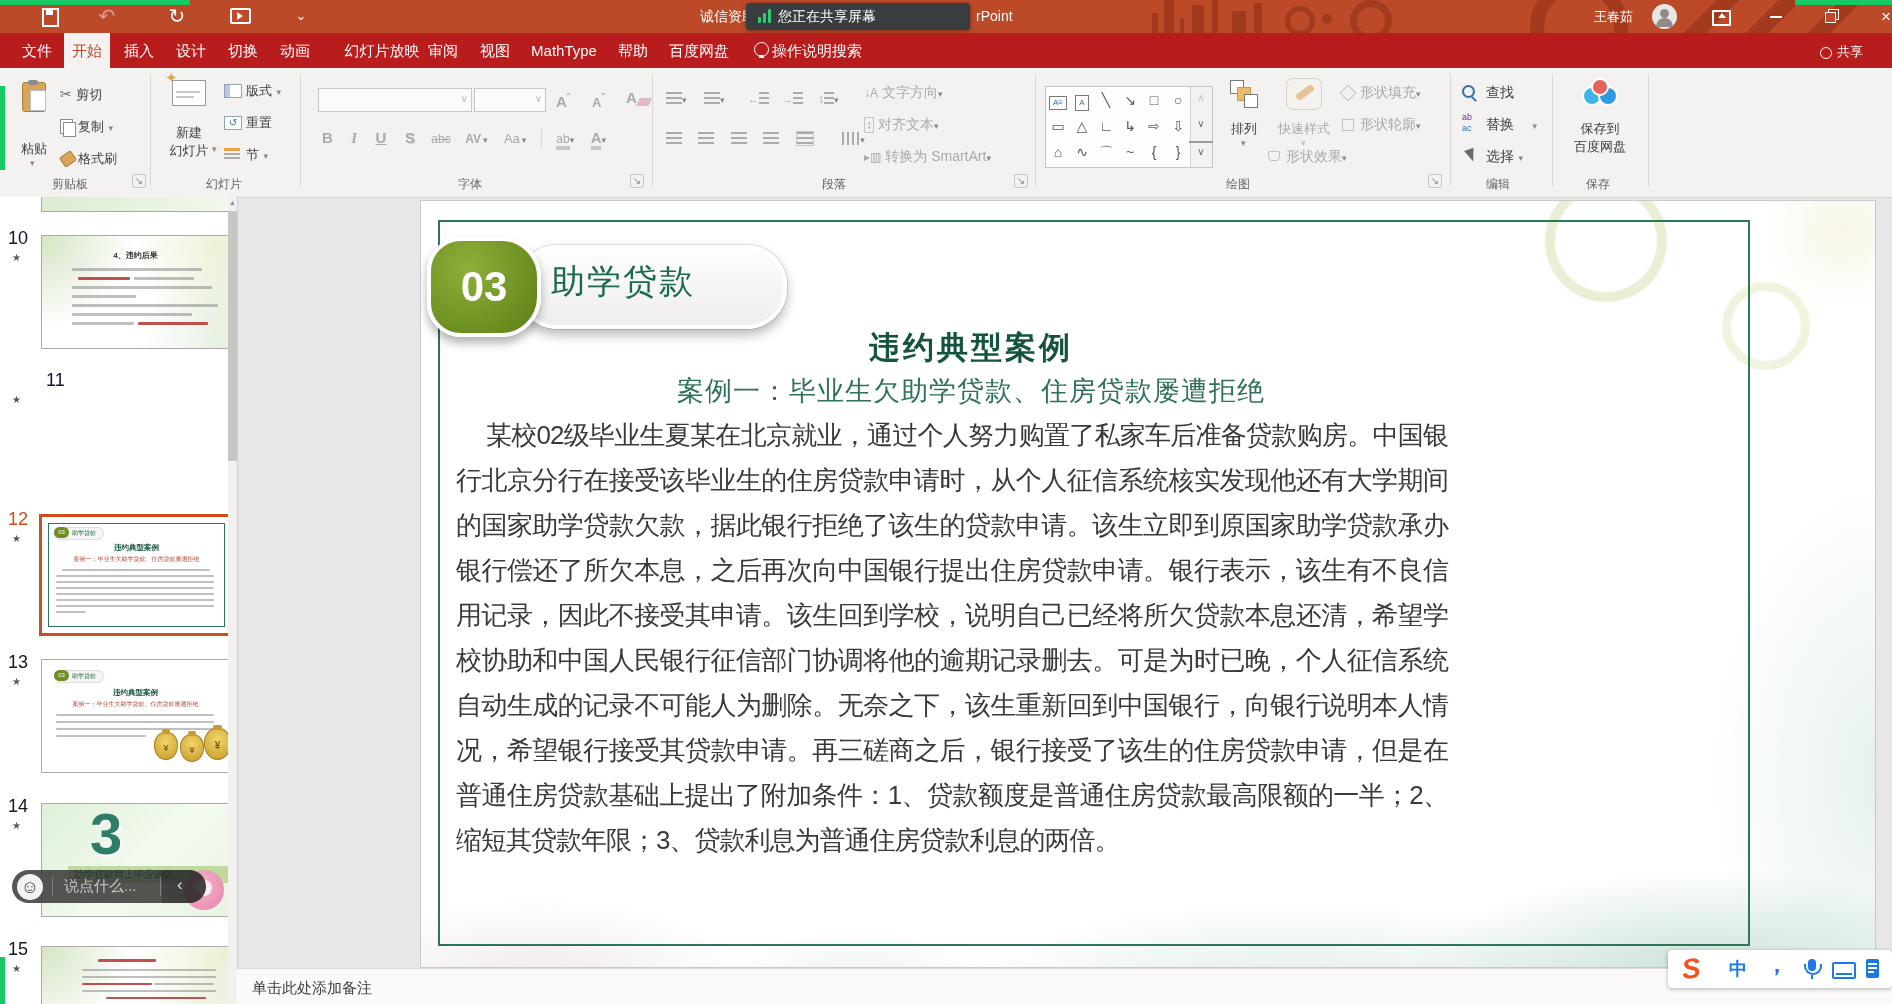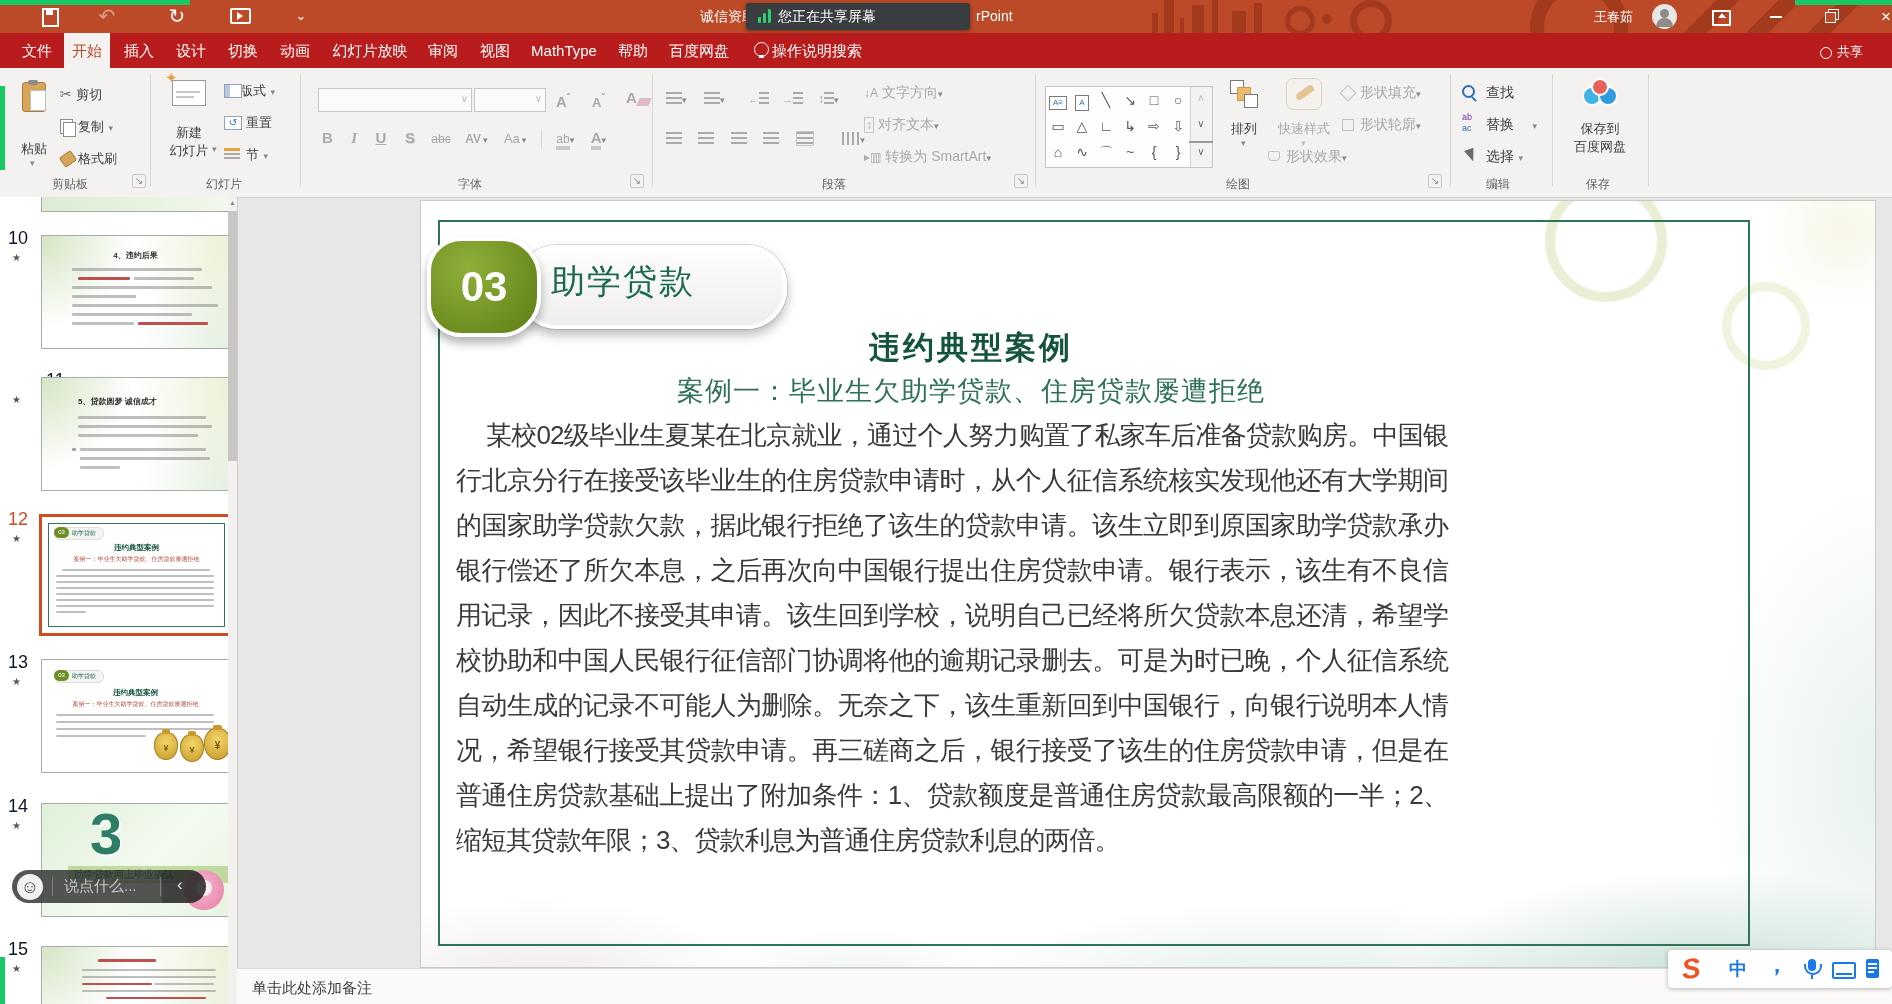--- a/index.html
+++ b/index.html
@@ -158,21 +158,21 @@
     <div class="winbtn" style="left:1866px;font-size:17px;"><span>×</span></div>
   </div>
 
   <div class="ab" id="tabrow">
     <div class="tab" style="left:14px;width:46px;">文件</div>
     <div class="tab sel" style="left:64px;width:46px;">开始</div>
     <div class="tab" style="left:116px;width:46px;">插入</div>
     <div class="tab" style="left:168px;width:46px;">设计</div>
     <div class="tab" style="left:220px;width:46px;">切换</div>
     <div class="tab" style="left:272px;width:46px;">动画</div>
-    <div class="tab" style="left:324px;width:92px;">幻灯片放映</div>
+    <div class="tab" style="left:336px;width:92px;">幻灯片放映</div>
     <div class="tab" style="left:420px;width:46px;">审阅</div>
     <div class="tab" style="left:472px;width:46px;">视图</div>
     <div class="tab" style="left:522px;width:84px;">MathType</div>
     <div class="tab" style="left:610px;width:46px;">帮助</div>
     <div class="tab" style="left:660px;width:78px;">百度网盘</div>
 
     <div class="ab" style="left:754px;top:9px;width:13px;height:13px;border:1.5px solid #fff;border-radius:50%;">
       <div class="ab" style="left:4px;top:12px;width:5px;height:3px;background:#fff;"></div>
     </div>
     <div class="tab" style="left:772px;width:110px;text-align:left;">操作说明搜索</div>
@@ -218,21 +218,21 @@
         <div class="ab" style="left:3px;top:10px;width:24px;height:2px;background:#C9C6C3;"></div>
         <div class="ab" style="left:3px;top:15px;width:18px;height:2px;background:#C9C6C3;"></div>
         <span class="ab" style="left:-8px;top:-12px;color:#E8A33D;font-size:15px;">✦</span>
       </div>
       <div class="ab" style="left:0;top:48px;width:58px;">新建</div>
       <div class="ab" style="left:0;top:66px;width:58px;">幻灯片</div>
       <div class="ab dd" style="left:52px;top:68px;">▾</div>
     </div>
     <div class="rrow" style="left:224px;top:10px;">
       <span class="ab" style="left:0;top:6px;width:16px;height:12px;border:1px solid #8FA3BE;background:linear-gradient(to right,#B9C9DE 0 5px,#fff 5px);"></span>
-      <span class="rtxt" style="margin-left:16px;">版式</span>
+      <span class="rtxt" style="margin-left:22px;">版式</span>
       <span class="dd">▾</span>
     </div>
     <div class="rrow" style="left:224px;top:42px;">
       <span class="ab" style="left:0;top:6px;width:16px;height:12px;border:1px solid #8FA3BE;background:#fff;color:#2E75B6;font-size:10px;line-height:12px;text-align:center;">↺</span>
       <span class="rtxt" style="margin-left:22px;">重置</span>
     </div>
     <div class="rrow" style="left:224px;top:74px;">
       <span class="ab" style="left:0;top:6px;width:16px;height:12px;background:linear-gradient(#E8A33D 0 3px,transparent 3px 5px,#ACA9A7 5px 7px,transparent 7px 9px,#ACA9A7 9px 11px,transparent 11px);"></span>
       <span class="rtxt" style="margin-left:22px;">节</span>
       <span class="dd">▾</span>
@@ -411,30 +411,20 @@
       <div class="ml" style="left:30px;top:50px;width:140px;"></div>
       <div class="ml" style="left:30px;top:59px;width:64px;"></div>
       <div class="ml" style="left:30px;top:68px;width:146px;"></div>
       <div class="ml" style="left:30px;top:77px;width:120px;"></div>
       <div class="mlr" style="left:96px;top:86px;width:70px;"></div>
       <div class="ml" style="left:30px;top:86px;width:62px;"></div>
     </div>
 
     <div class="tnum" style="top:173px;margin-left:38px;">11</div>
     <div class="tstar" style="top:197px;">★</div>
-    <div class="thumb gbg" style="top:180px;">
-      <div class="ab" style="left:36px;top:18px;font-size:8px;font-weight:bold;color:#333;">5、贷款圆梦 诚信成才</div>
-      <div class="ml" style="left:36px;top:38px;width:128px;"></div>
-      <div class="ml" style="left:36px;top:47px;width:134px;"></div>
-      <div class="ml" style="left:36px;top:56px;width:120px;"></div>
-      <div class="ml" style="left:30px;top:70px;width:4px;background:#555;"></div>
-      <div class="ml" style="left:38px;top:70px;width:126px;"></div>
-      <div class="ml" style="left:38px;top:79px;width:130px;"></div>
-      <div class="ml" style="left:38px;top:88px;width:40px;"></div>
-    </div>
 
     <div class="tnum" style="top:312px;color:#CE4E20;">12</div>
     <div class="tstar" style="top:336px;">★</div>
     <div class="thumb" style="left:39px;top:317px;width:189px;height:116px;border:3px solid #CE4E20;">
       <div class="ab" style="left:6px;top:6px;width:175px;height:102px;border:1px solid #2F7558;"></div>
       <div class="ab" style="left:12px;top:10px;width:48px;height:11px;border-radius:6px;background:#f4f4f1;border:1px solid #ddd;"></div>
       <div class="ab" style="left:12px;top:10px;width:15px;height:11px;border-radius:6px;background:#6E8F23;color:#fff;font-size:6px;line-height:11px;text-align:center;">03</div>
       <div class="ab" style="left:30px;top:12px;font-size:6px;color:#1B6950;">助学贷款</div>
       <div class="ab" style="left:0;top:26px;width:189px;text-align:center;font-size:7.5px;font-weight:bold;color:#14543F;">违约典型案例</div>
       <div class="ab" style="left:0;top:38px;width:189px;text-align:center;font-size:6px;color:#B04838;white-space:nowrap;overflow:hidden;">案例一：毕业生欠助学贷款、住房贷款屡遭拒绝</div>

